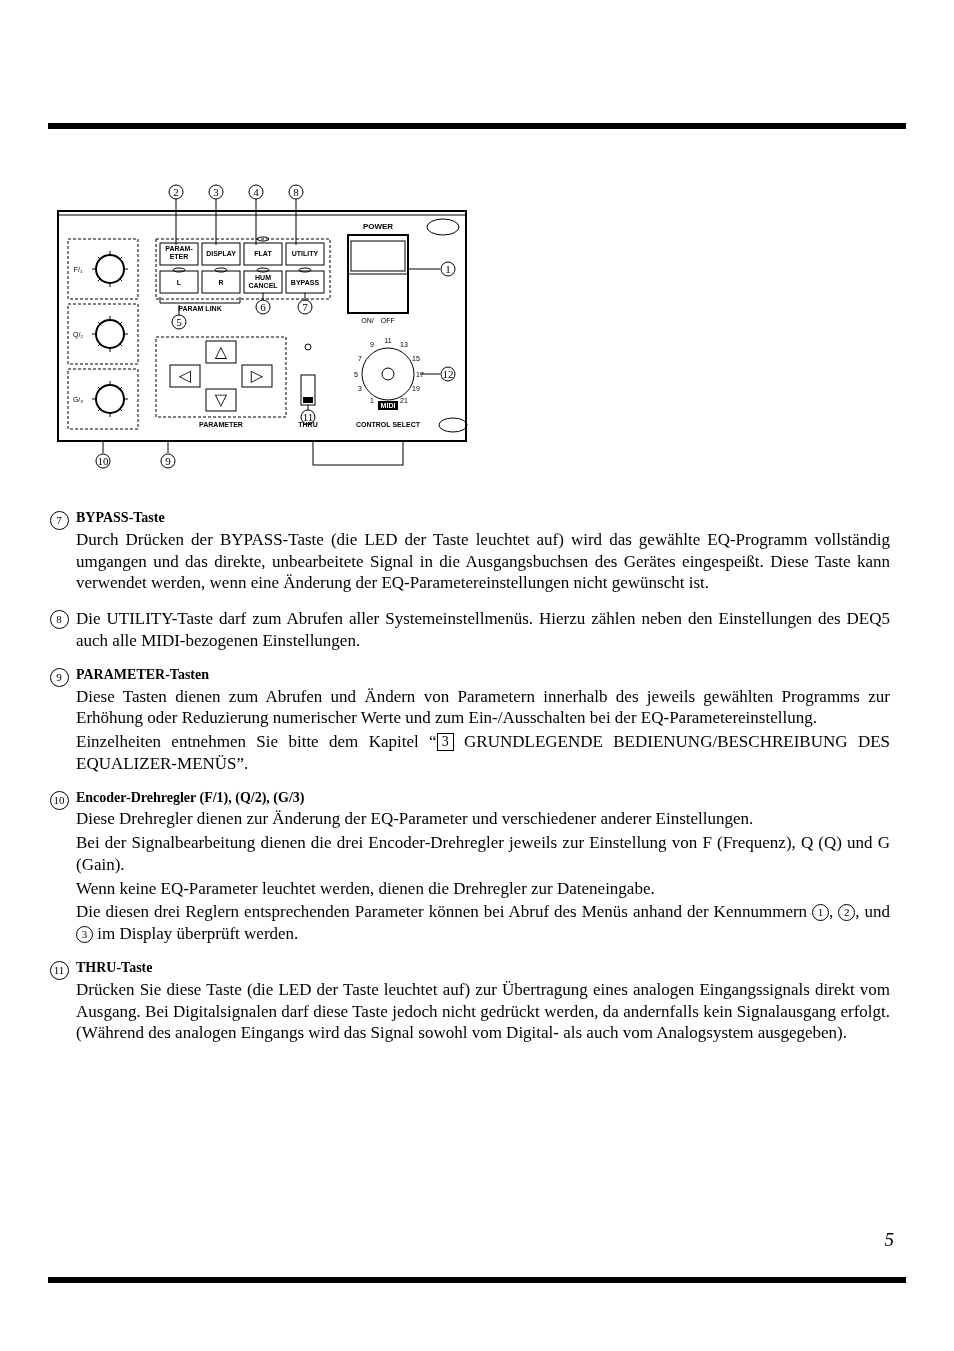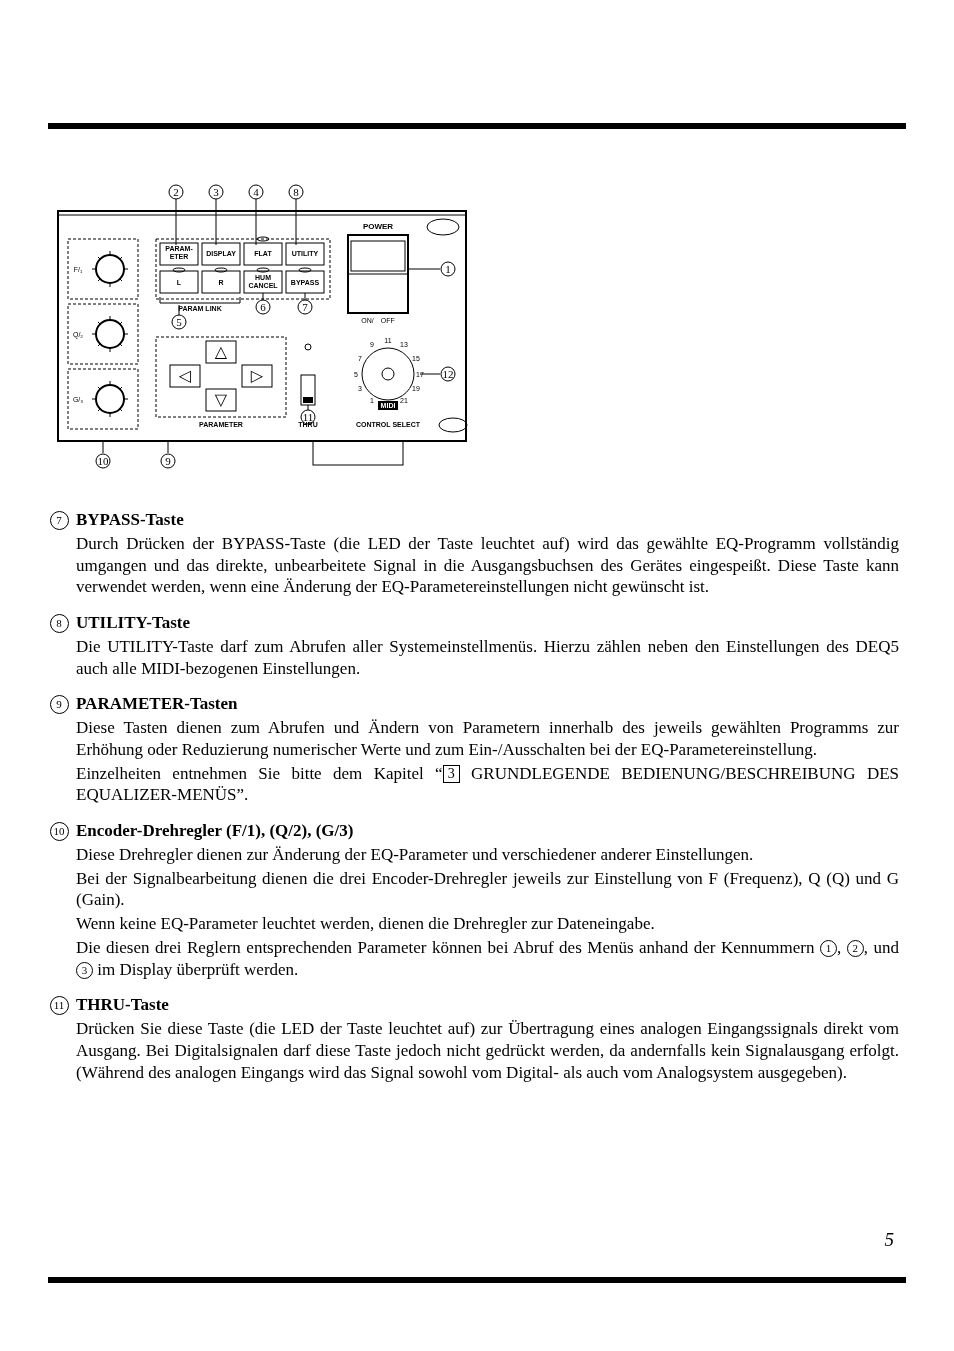--- a/index.html
+++ b/index.html
@@ -54,22 +54,22 @@
     display:inline-block;
     border:1px solid #000;
     border-radius:50%;
     width:17px; height:17px;
     line-height:16px;
     font-size:11px;
     text-align:center;
     vertical-align:1px;
   }
   .entry .body-col { margin-left: 28px; }
-  .entry h3 { margin:0 0 2px 0; font-size:17px; font-weight:bold; }
-  .entry p { margin:0 7px 2px 0; }
+  .entry h3 { margin:0 0 2px 0; font-size:14px; font-weight:bold; }
+  .entry p { margin:0 16px 2px 0; }
   .key-icon {
     display:inline-block;
     border:1px solid #000;
     padding:0 4px;
     font-size:11px;
     line-height:14px;
     vertical-align:1px;
     margin:0 1px;
   }
   .box-num {
@@ -299,21 +299,20 @@
       <div class="entry">
         <div class="num-col"><span class="circ-sm">7</span></div>
         <div class="body-col">
           <h3>BYPASS-Taste</h3>
           <p>Durch Drücken der BYPASS-Taste (die LED der Taste leuchtet auf) wird das gewählte EQ-Programm vollständig umgangen und das direkte, unbearbeitete Signal in die Ausgangsbuchsen des Gerätes eingespeißt. Diese Taste kann verwendet werden, wenn eine Änderung der EQ-Parametereinstellungen nicht gewünscht ist.</p>
         </div>
       </div>
       <div class="entry">
         <div class="num-col"><span class="circ-sm">8</span></div>
         <div class="body-col">
-          <h3>UTILITY-Taste</h3>
           <p>Die UTILITY-Taste darf zum Abrufen aller Systemeinstellmenüs. Hierzu zählen neben den Einstellungen des DEQ5 auch alle MIDI-bezogenen Einstellungen.</p>
         </div>
       </div>
       <div class="entry">
         <div class="num-col"><span class="circ-sm">9</span></div>
         <div class="body-col">
           <h3>PARAMETER-Tasten</h3>
           <p>Diese Tasten dienen zum Abrufen und Ändern von Parametern innerhalb des jeweils gewählten Programms zur Erhöhung oder Reduzierung numerischer Werte und zum Ein-/Ausschalten bei der EQ-Parametereinstellung.</p>
           <p>Einzelheiten entnehmen Sie bitte dem Kapitel “<span class="box-num">3</span> GRUNDLEGENDE BEDIENUNG/BESCHREIBUNG DES EQUALIZER-MENÜS”.</p>
         </div>

